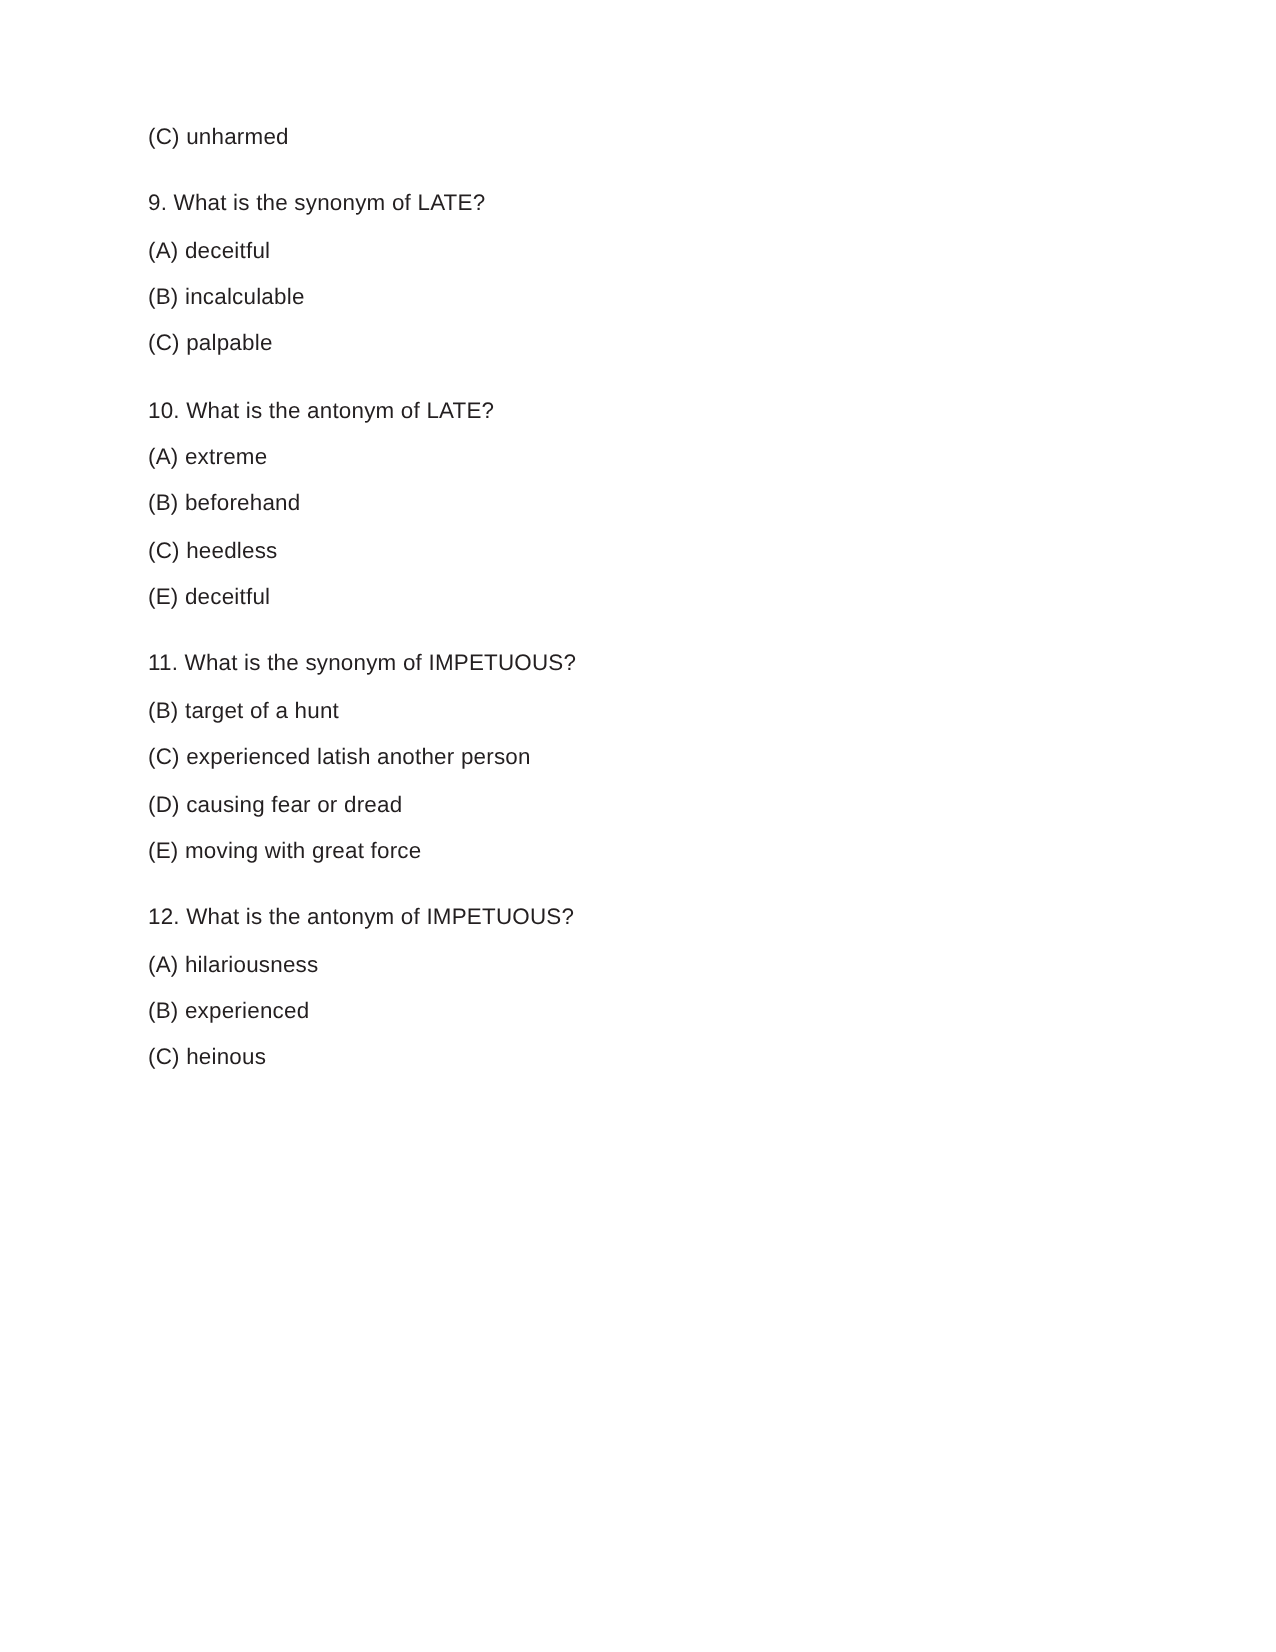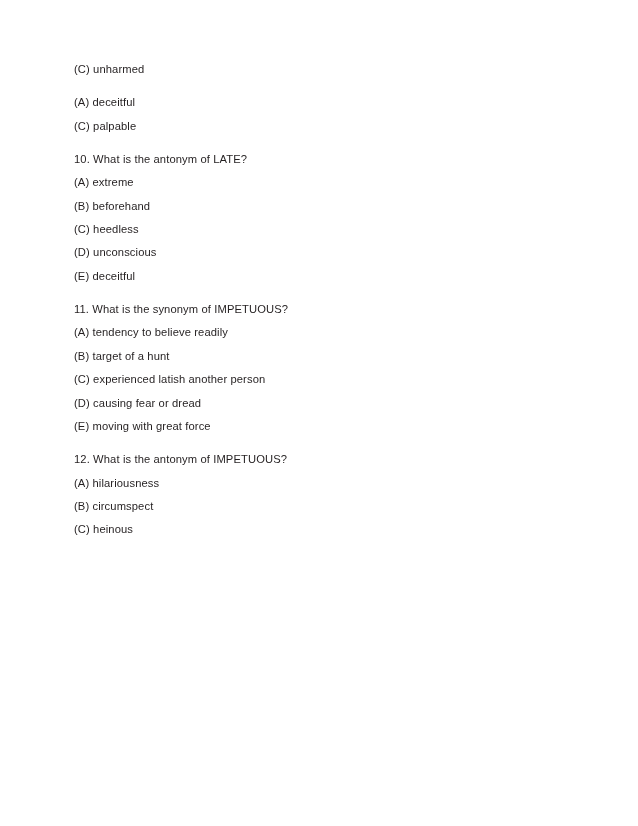--- a/index.html
+++ b/index.html
@@ -48,43 +48,43 @@
 <body>
 
 <div class="page">
   <div class="doc-body">
 
     <div class="block">
       <p class="line">(C) unharmed</p>
     </div>
 
     <div class="block">
+      <p class="line q-line">9. What is the synonym of LATE?</p>
       <p class="line">(A) deceitful</p>
+      <p class="line">(B) incalculable</p>
       <p class="line">(C) palpable</p>
     </div>
 
     <div class="block">
       <p class="line q-line">10. What is the antonym of LATE?</p>
       <p class="line">(A) extreme</p>
       <p class="line">(B) beforehand</p>
       <p class="line">(C) heedless</p>
-      <p class="line">(D) unconscious</p>
       <p class="line">(E) deceitful</p>
     </div>
 
     <div class="block">
       <p class="line q-line">11. What is the synonym of IMPETUOUS?</p>
-      <p class="line">(A) tendency to believe readily</p>
       <p class="line">(B) target of a hunt</p>
       <p class="line">(C) experienced latish another person</p>
       <p class="line">(D) causing fear or dread</p>
       <p class="line">(E) moving with great force</p>
     </div>
 
     <div class="block">
       <p class="line q-line">12. What is the antonym of IMPETUOUS?</p>
       <p class="line">(A) hilariousness</p>
-      <p class="line">(B) circumspect</p>
+      <p class="line">(B) experienced</p>
       <p class="line">(C) heinous</p>
     </div>
 
   </div>
 </div>
 
 </body></html>

